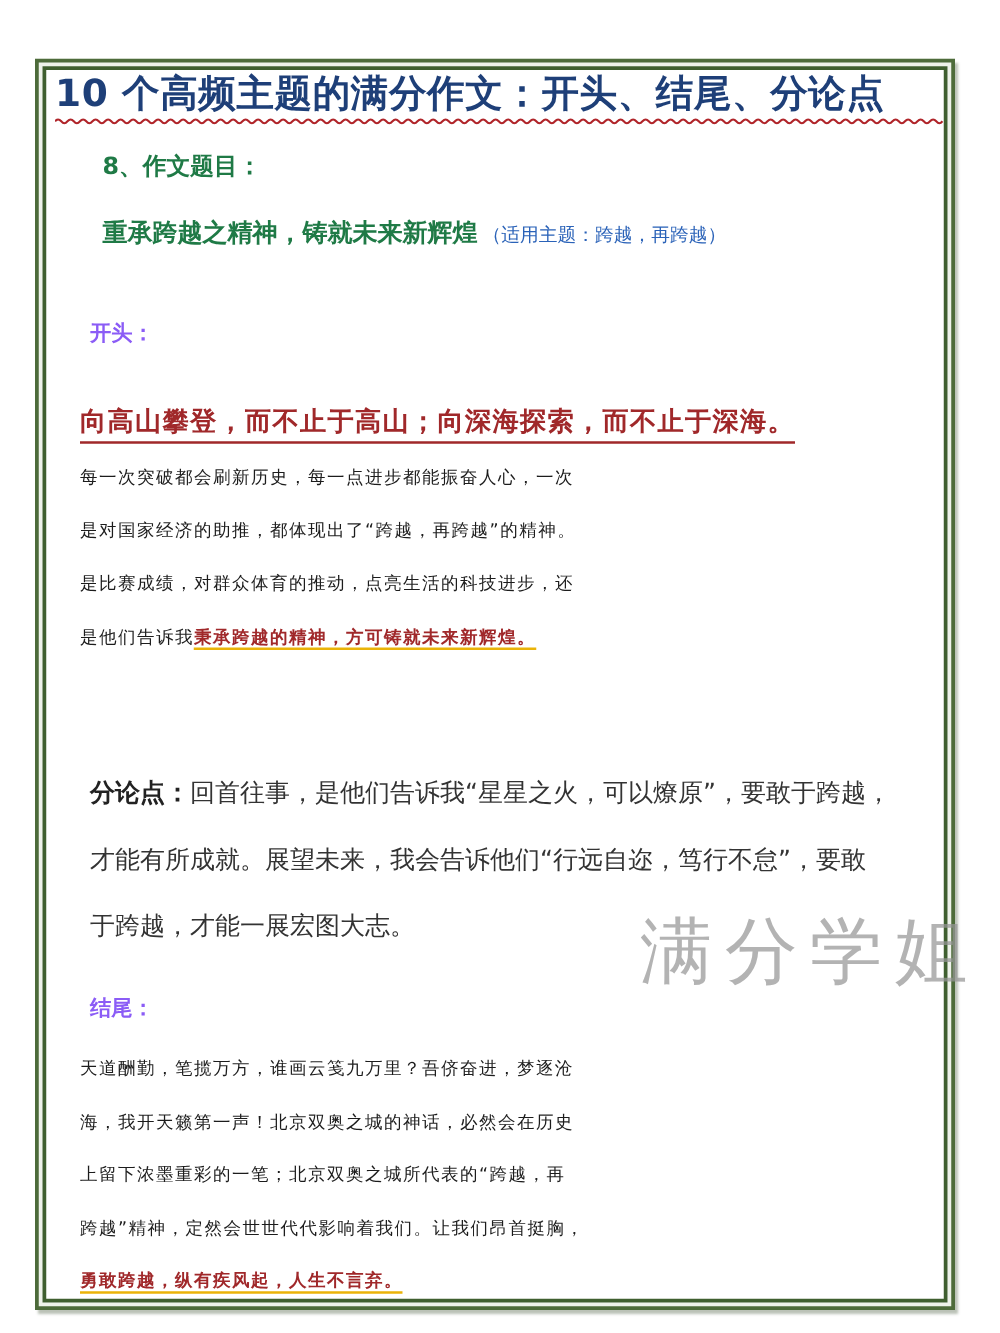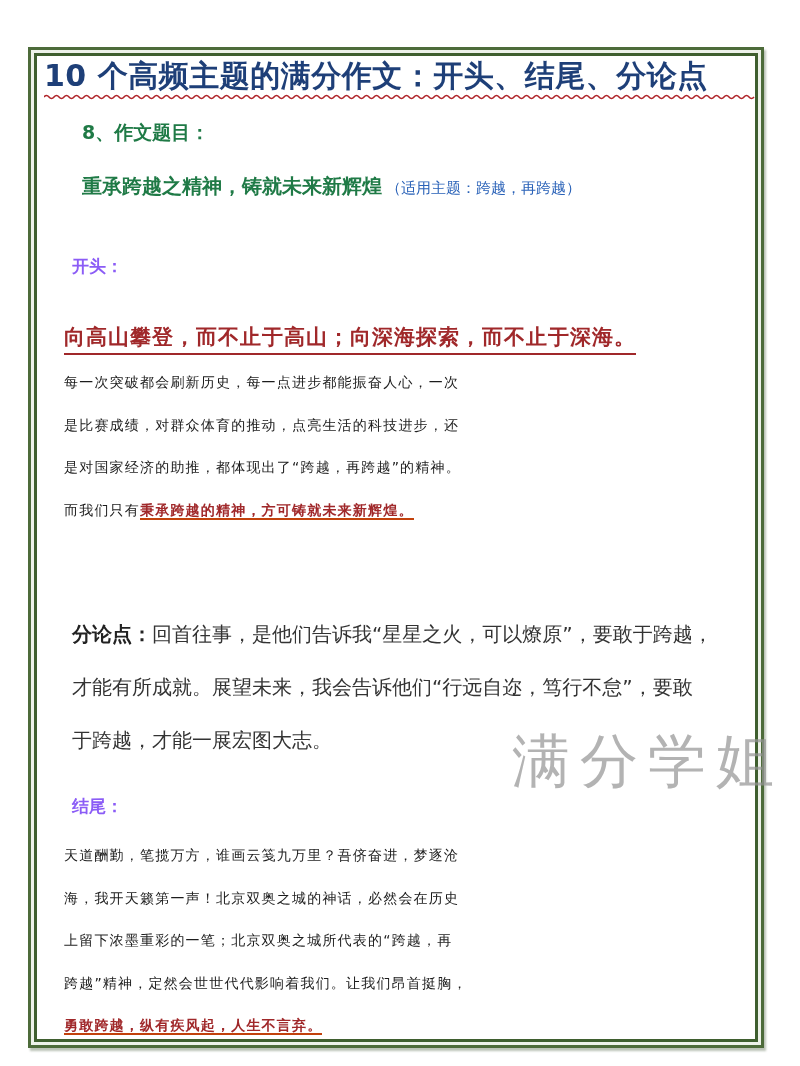--- a/index.html
+++ b/index.html
@@ -101,21 +101,21 @@
     left: 64px;
     width: 680px;
     font-size: 14px;
     color: #1c1c1c;
     letter-spacing: 1.2px;
     line-height: 42.5px;
   }
   .body-para .hl {
     color: #a0282a;
     font-weight: bold;
-    border-bottom: 2px solid #c2410c;
+    border-bottom: 2px solid #eab308;
   }
   .body-line {
     display: block;
     white-space: nowrap;
   }
   .fenlun {
     position: absolute;
     left: 72px;
     top: 608px;
     width: 680px;
@@ -159,23 +159,23 @@
 <div class="q-title">
   <span>重承跨越之精神，铸就未来新辉煌</span><span class="theme">（适用主题：跨越，再跨越）</span>
 </div>
 
 <div class="sec-label" style="top:255px;">开头：</div>
 
 <div class="red-line" style="top:322px;">向高山攀登，而不止于高山；向深海探索，而不止于深海。</div>
 
 <div class="body-para" style="top:361px;">
   <span class="body-line">每一次突破都会刷新历史，每一点进步都能振奋人心，一次</span>
+  <span class="body-line">是对国家经济的助推，都体现出了“跨越，再跨越”的精神。</span>
   <span class="body-line">是比赛成绩，对群众体育的推动，点亮生活的科技进步，还</span>
-  <span class="body-line">是对国家经济的助推，都体现出了“跨越，再跨越”的精神。</span>
-  <span class="body-line"><span>而我们只有</span><span class="hl">秉承跨越的精神，方可铸就未来新辉煌。</span></span>
+  <span class="body-line"><span>是他们告诉我</span><span class="hl">秉承跨越的精神，方可铸就未来新辉煌。</span></span>
 </div>
 
 <div class="fenlun">
   <span class="body-line"><span class="fl-label">分论点：</span><span>回首往事，是他们告诉我“星星之火，可以燎原”，要敢于跨越，</span></span>
   <span class="body-line">才能有所成就。展望未来，我会告诉他们“行远自迩，笃行不怠”，要敢</span>
   <span class="body-line">于跨越，才能一展宏图大志。</span>
 </div>
 
 <div class="watermark">满分学姐</div>
 

